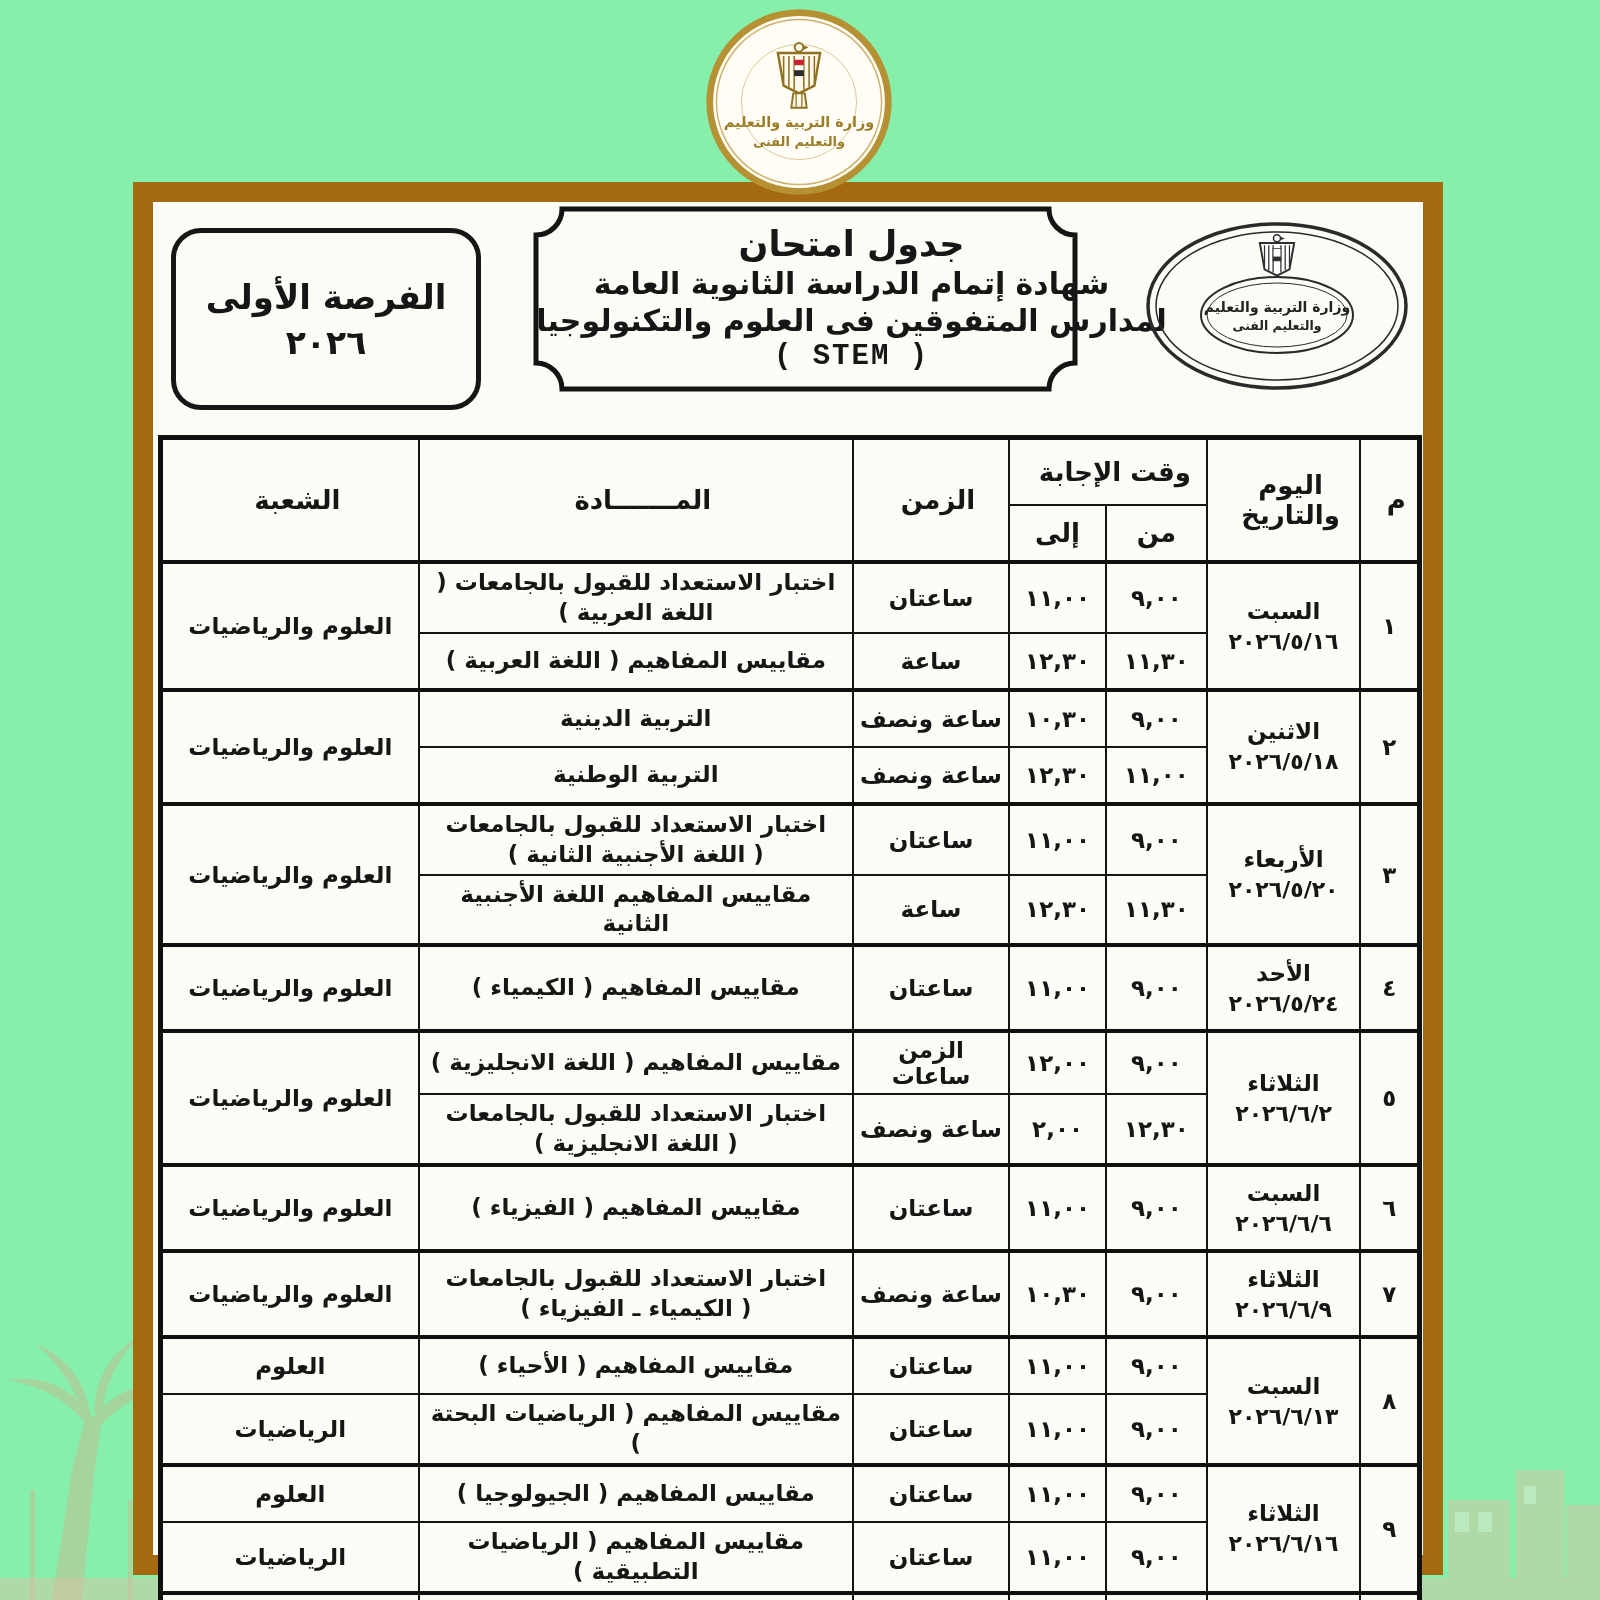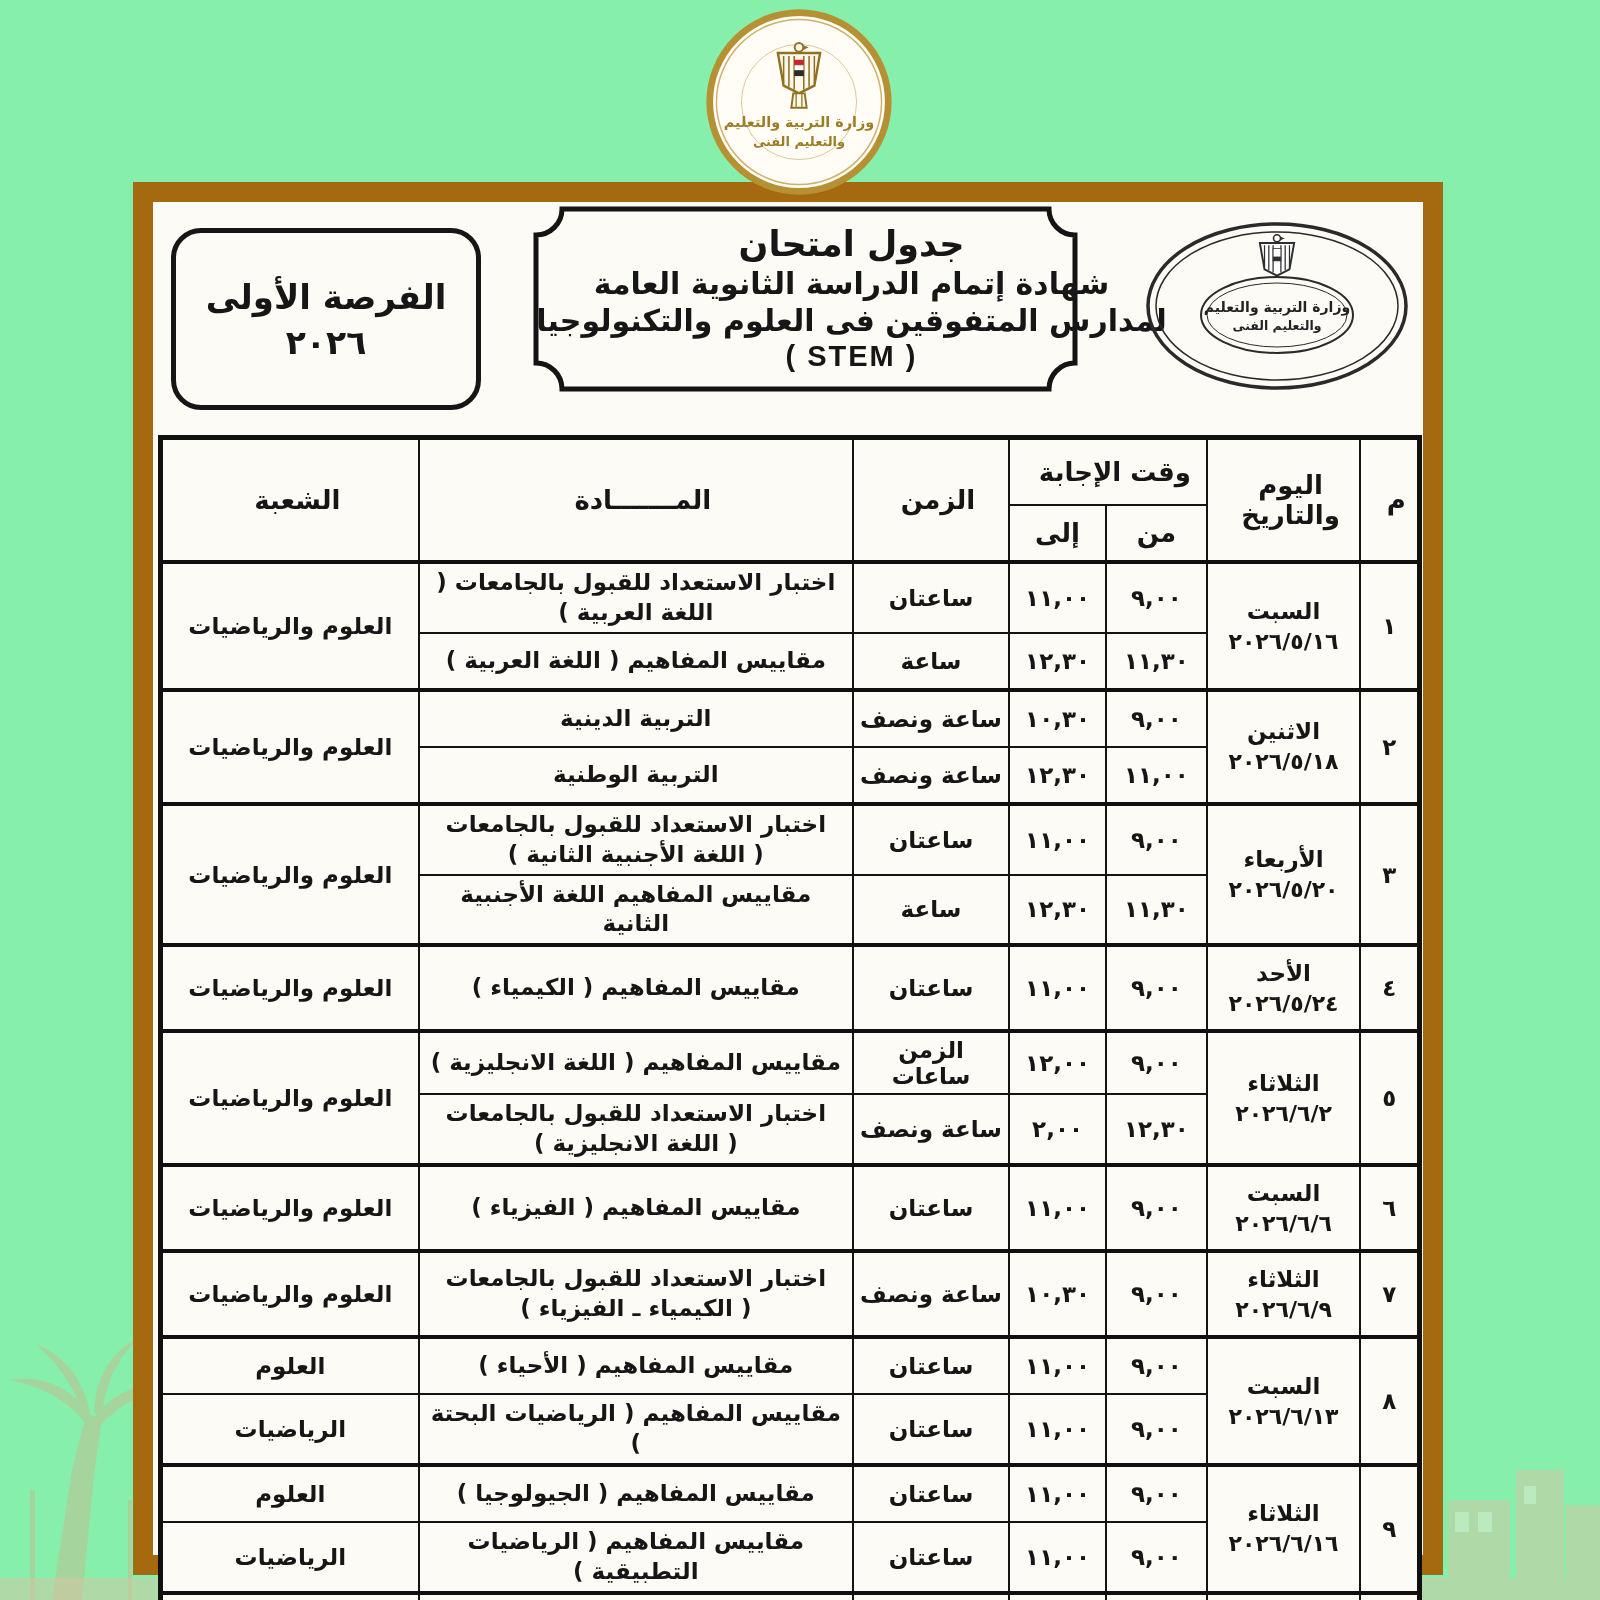--- a/index.html
+++ b/index.html
@@ -20,21 +20,21 @@
     align-items:center;justify-content:center;gap:6px;background:#fdfbf5;}
   .session-box .l1{font-size:34px;}
   .session-box .l2{font-size:33px;}
   .plaque{position:absolute;left:380px;top:4px;width:637px;height:186px;}
   .plaque svg{position:absolute;left:0;top:0;}
   .plaque .ptext{position:absolute;left:0;top:0;width:100%;height:100%;display:flex;
     flex-direction:column;align-items:center;justify-content:center;line-height:1.22;}
   .plaque .t1{font-size:35px;}
   .plaque .t2{font-size:30px;}
   .plaque .t3{font-size:30px;}
-  .plaque .t4{font-size:29px;font-family:Liberation Sans, sans-serif;letter-spacing:2px;}
+  .plaque .t4{font-size:29px;font-family:Liberation Mono, monospace;letter-spacing:2px;}
   .stamp{position:absolute;right:8px;top:12px;width:275px;height:184px;}
 
   
   .top-seal{position:absolute;left:703px;top:6px;width:192px;height:192px;z-index:2;}
 
   
   table.sched{border-collapse:collapse;width:1264px;margin:0 1px;background:#fdfbf5;
     border:5px solid #101010;table-layout:fixed;}
   .sched th,.sched td{border:2px solid #141414;text-align:center;vertical-align:middle;
     padding:4px 4px;}

